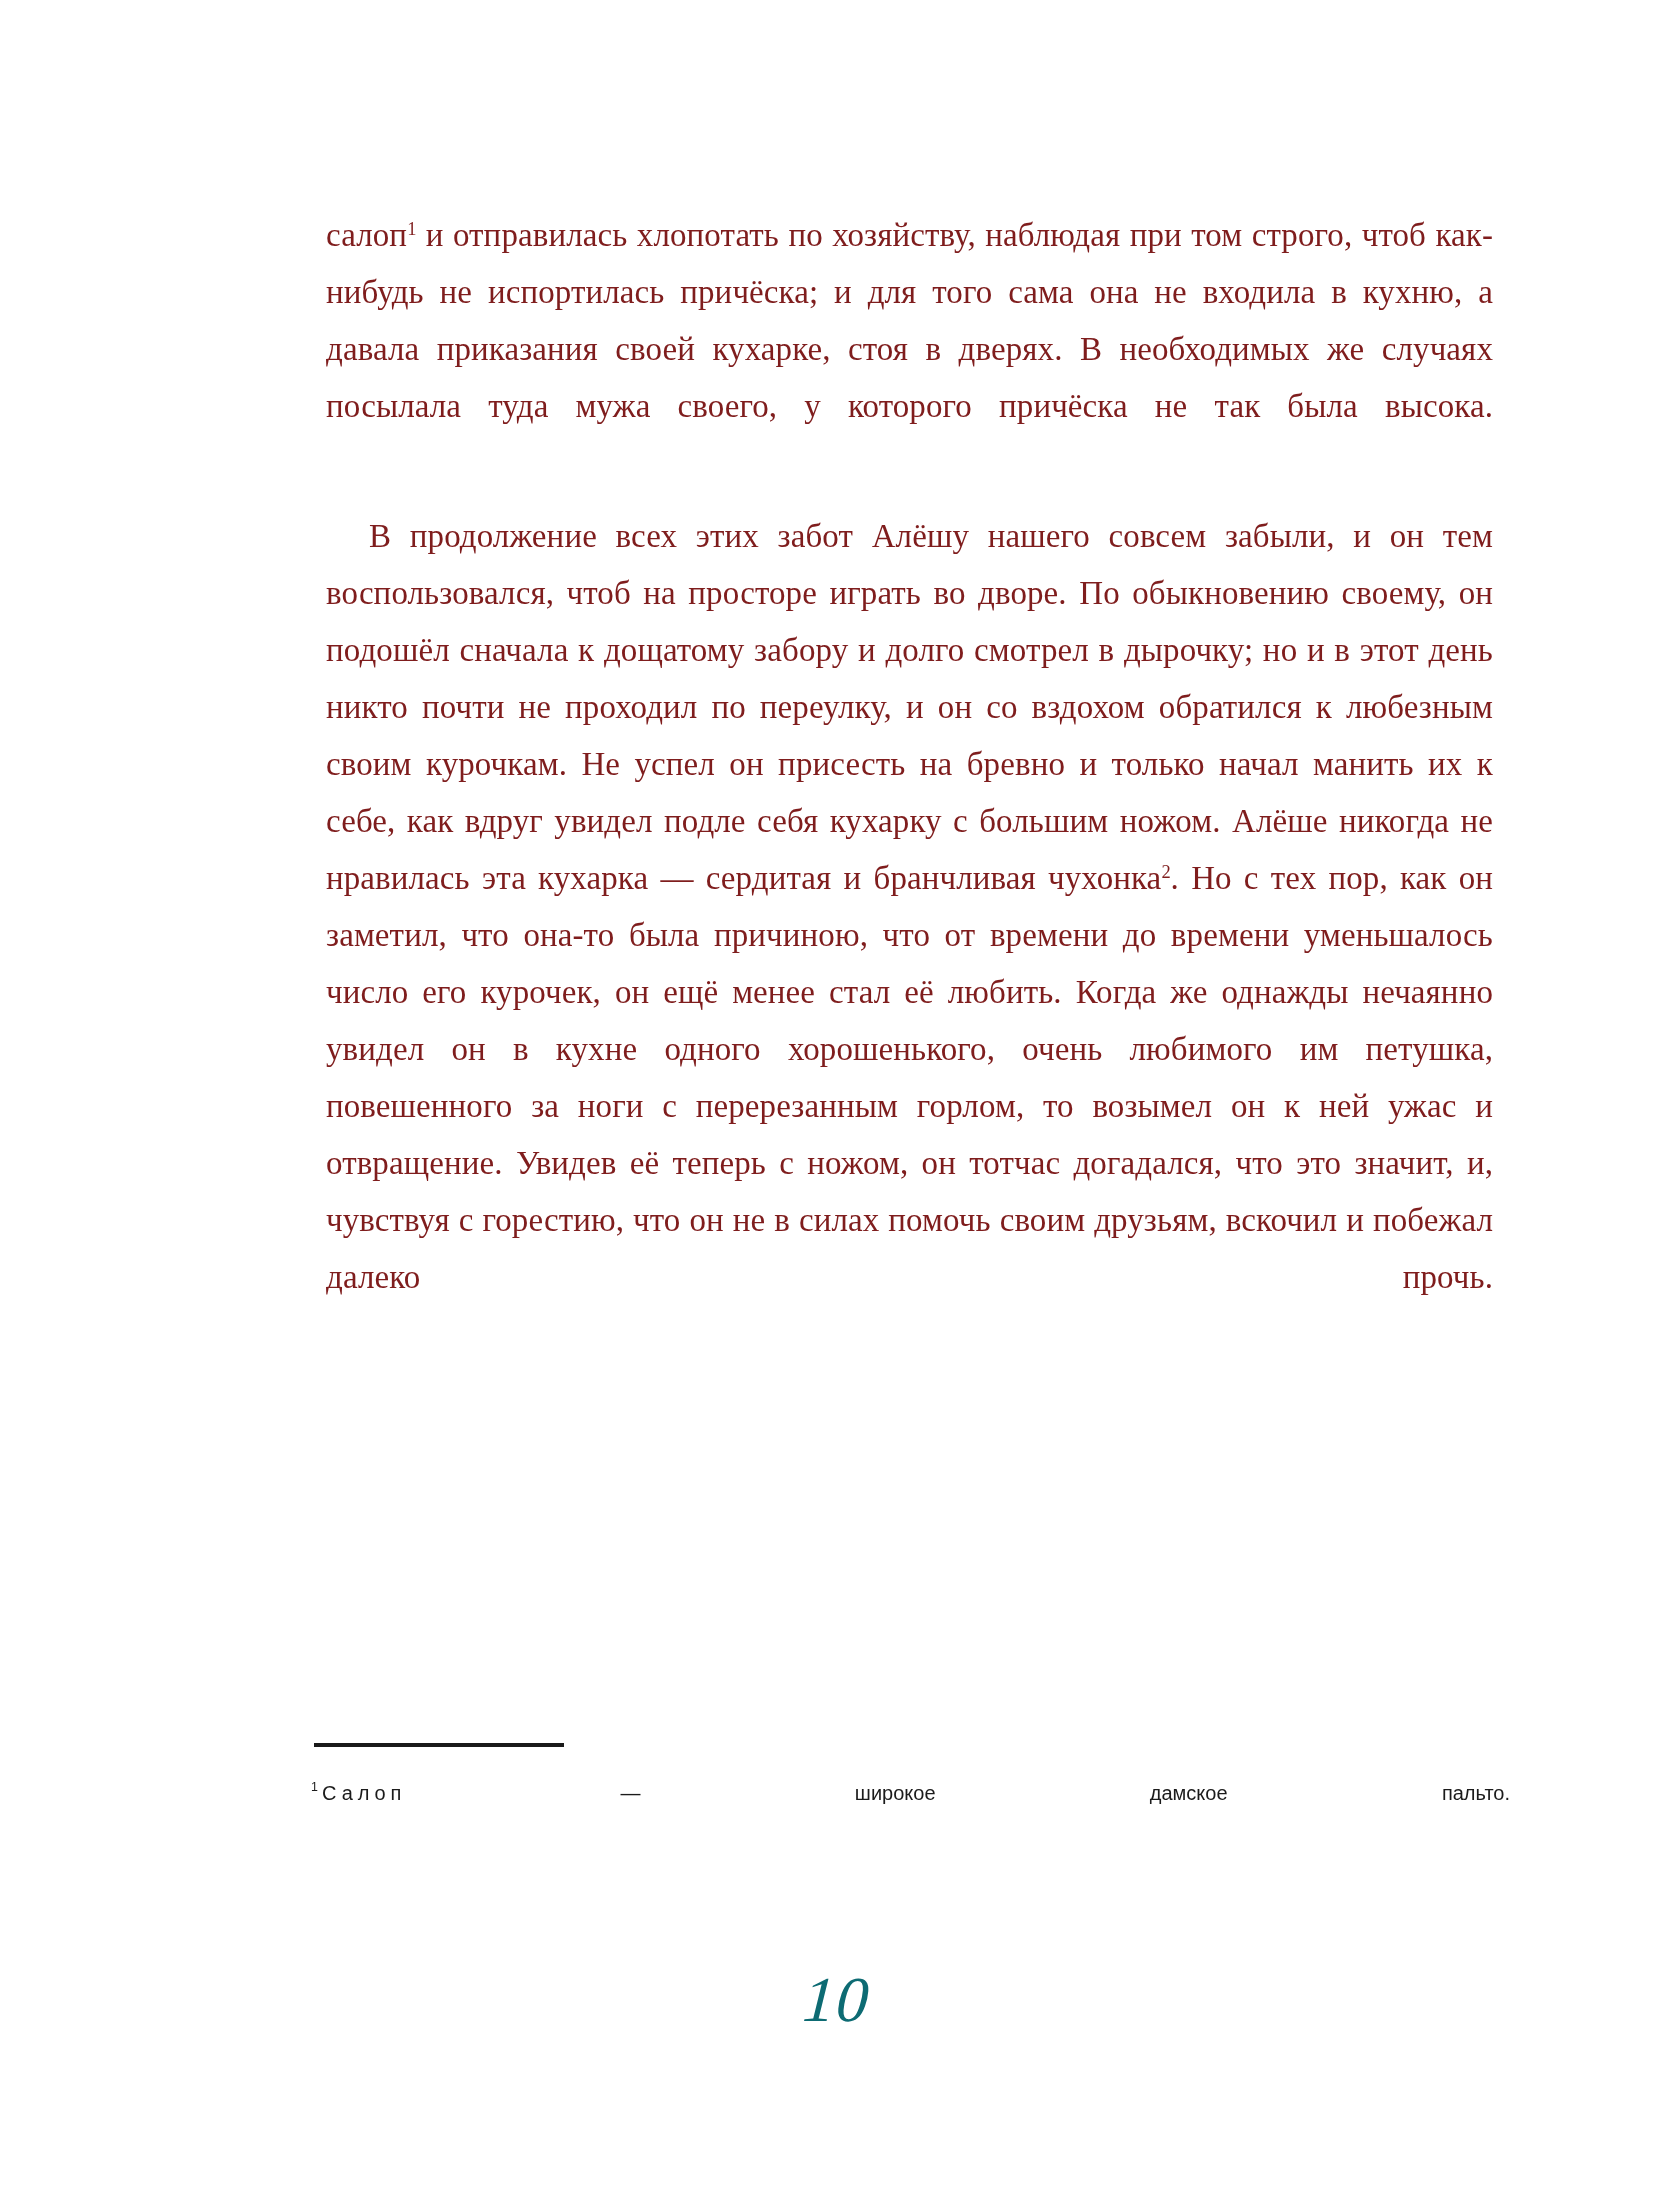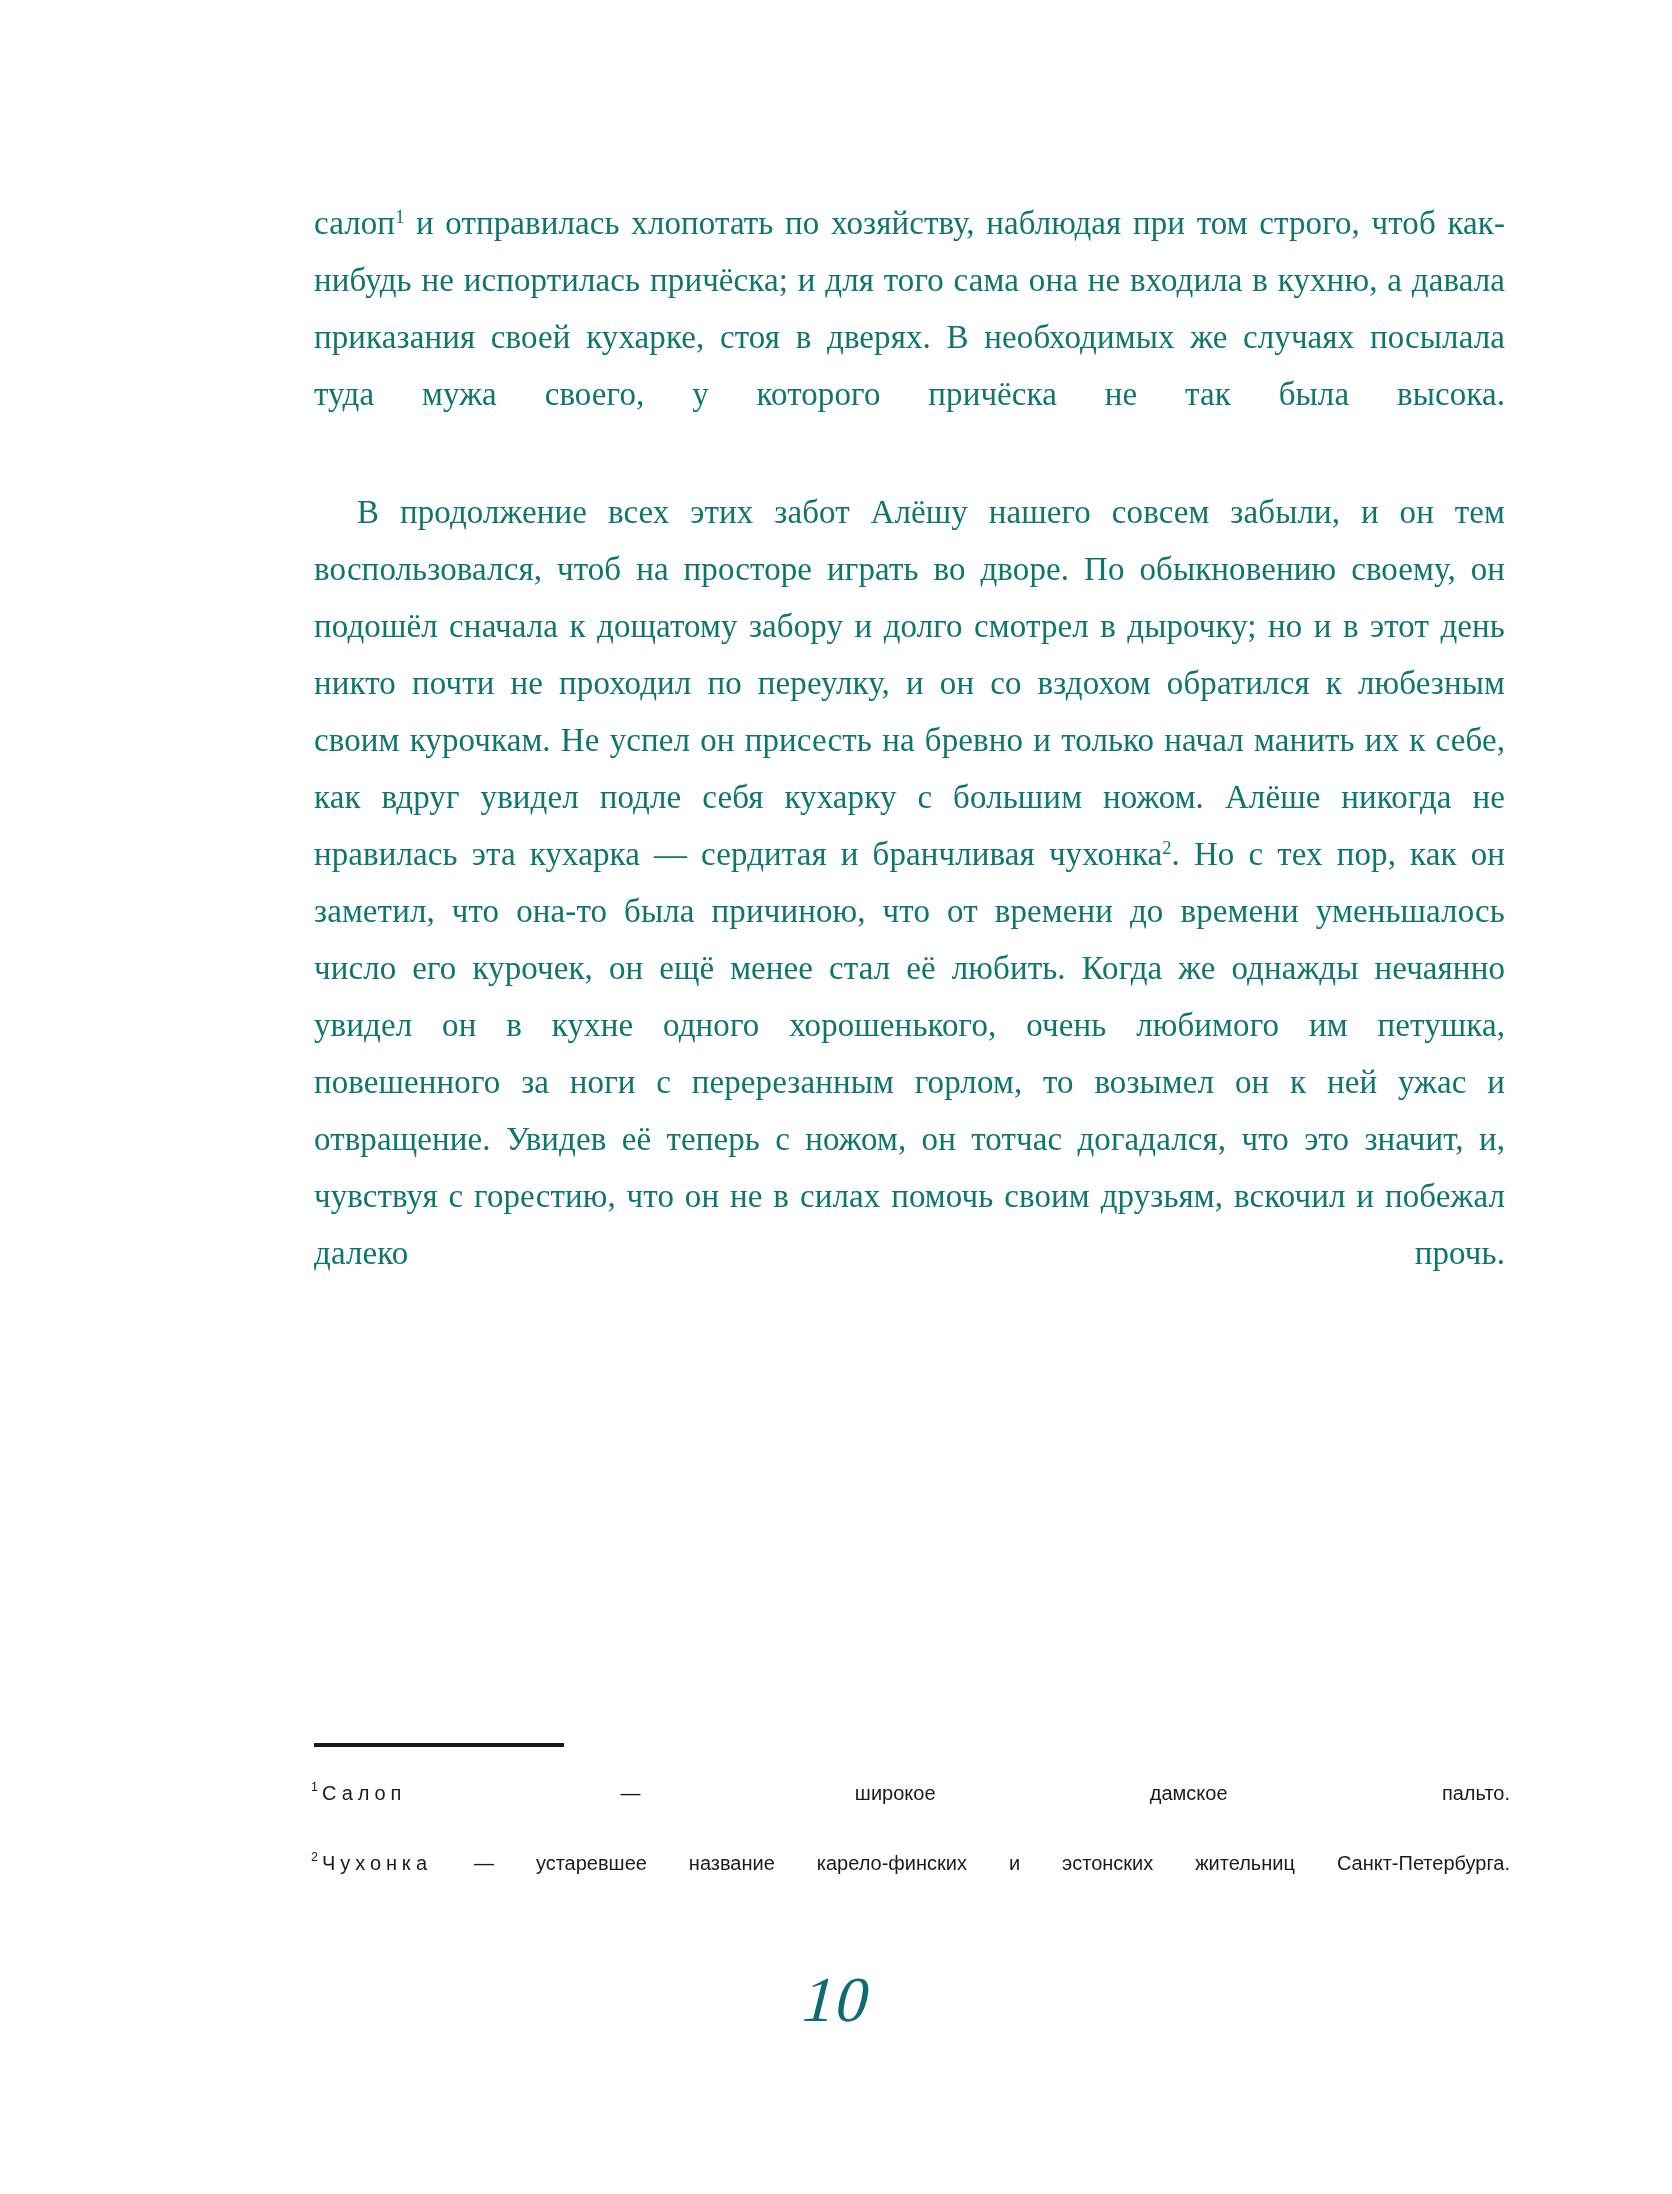--- a/index.html
+++ b/index.html
@@ -24,25 +24,25 @@
 
   
   #textblock {
     position: absolute;
     left: 310px;
     top: 191px;
     width: 1199px;
   }
 
   .para {
-    margin: 4px;
+    margin: 16px;
     font-family: "Liberation Serif", "DejaVu Serif", serif;
     font-size: 33px;
     line-height: 57px;
-    color: #0f766e;
+    color: #7f1d1d;
     text-align: justify;
     text-justify: inter-word;
     letter-spacing: 0.1px;
     word-spacing: 0.4px;
     hyphens: manual;
     -webkit-hyphens: manual;
   }
 
   .para + .para { margin-top: 0; }
   .para.indent { text-indent: 43px; }
@@ -128,20 +128,19 @@
     <p class="para indent"><span>В продолжение всех этих забот Алёшу нашего совсем забыли, и он тем воспользовался, чтоб на просторе играть во дворе. По обыкновению своему, он подошёл сначала к дощатому забору и долго смотрел в дырочку; но и в этот день никто почти не проходил по переулку, и он со вздохом обратился к любезным своим курочкам. Не успел он присесть на бревно и только начал манить их к себе, как вдруг увидел подле себя кухарку с большим ножом. Алёше никогда не нравилась эта кухарка — сердитая и бранчливая чухонка</span><sup>2</sup><span>. Но с тех пор, как он заметил, что она-то была причиною, что от времени до времени уменьшалось число его курочек, он ещё менее стал её любить. Когда же однажды нечаянно увидел он в кухне одного хорошенького, очень любимого им петушка, повешенного за ноги с перерезанным горлом, то возымел он к ней ужас и отвращение. Увидев её теперь с ножом, он тотчас догадался, что это значит, и, чувствуя с горестию, что он не в силах помочь своим друзьям, вскочил и побежал далеко прочь.</span></p>
 
   </div>
 
   <div id="footnotes">
 
     <div id="footnote-rule"></div>
 
     <p class="footnote"><span class="fn-marker">1</span><span class="term">Салоп</span><span> — </span><span>широкое дамское пальто.</span></p>
 
-    <p class="footnote"><span class="fn-marker">2</span><span class="term">Чухонка</span><span> — </span><span>устаревшее название карело-финских и эстонских жительниц Санкт-Петербурга.</span></p>
 
   </div>
 
   <div id="page-number" style="color: rgb(13, 107, 115);">10</div>
 
 </div>
 
 
 </body></html>

